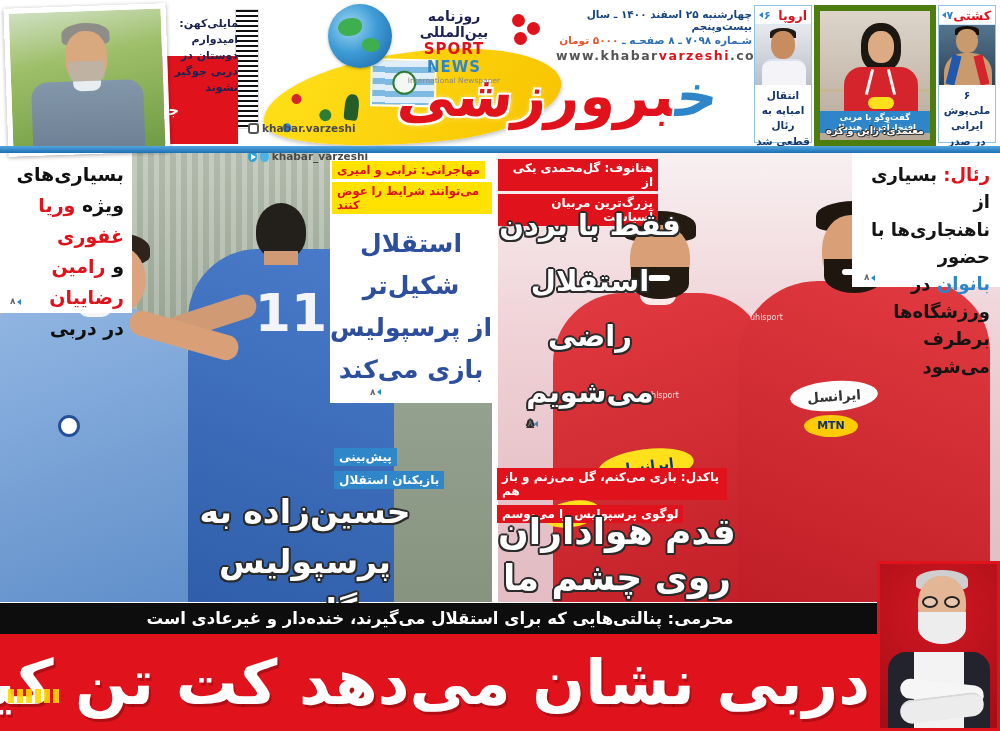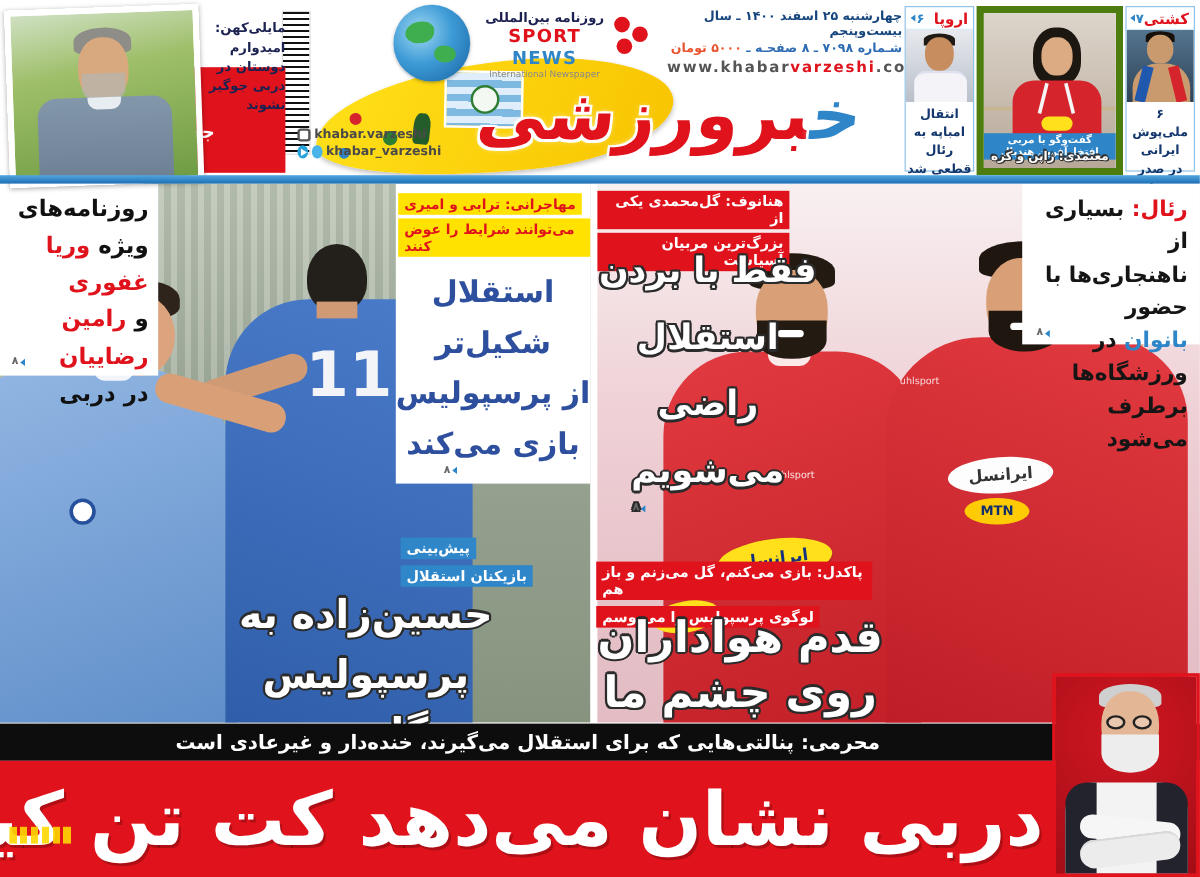--- a/index.html
+++ b/index.html
@@ -36,29 +36,29 @@
   .swoosh .dotC{position:absolute;left:18px;top:58px;width:9px;height:9px;border-radius:50%;background:#2e86c8;}
   .swoosh .figure{position:absolute;left:82px;top:36px;width:14px;height:26px;background:#245c2a;border-radius:40% 40% 20% 20%;transform:rotate(12deg);}
   .flagbox{position:absolute;left:110px;top:6px;width:62px;height:44px;transform:rotate(7deg);
     background:repeating-linear-gradient(180deg,#dfeefa 0 6px,#7db9e0 6px 12px);border:2px solid #fff;}
   .flagbox .ball{position:absolute;left:20px;top:10px;width:20px;height:20px;border-radius:50%;background:#f4f8f2;border:2px solid #2d7d33;}
   .paper-name{left:372px;top:46px;width:372px;height:102px;z-index:2;text-align:center;white-space:nowrap;
     font-size:58px;font-weight:bold;transform:skewX(-6deg);line-height:100px;
     text-shadow:2px 2px 0 #fff,-2px -2px 0 #fff,2px -2px 0 #fff,-2px 2px 0 #fff,0 0 6px #fff;}
   .nm-first{color:#2e86c8;} .nm-rest{color:#e0131c;}
   .taglines{left:396px;top:8px;width:116px;z-index:3;text-align:center;}
-  .taglines .fa{font-size:11px;font-weight:bold;color:#1b2150;}
+  .taglines .fa{font-size:14px;font-weight:bold;color:#1b2150;}
   .taglines .en{font-size:15px;font-weight:bold;letter-spacing:1px;}
   .taglines .en .sp{color:#e0131c;} .taglines .en .nw{color:#2e86c8;}
   .taglines .sub{font-size:7.5px;color:#888;}
   .logo-dots{left:512px;top:14px;width:30px;height:34px;z-index:3;}
   .logo-dots b{position:absolute;width:13px;height:13px;border-radius:50%;background:#e0131c;}
   .logo-dots b:nth-child(1){left:0;top:0;} .logo-dots b:nth-child(2){left:15px;top:8px;} .logo-dots b:nth-child(3){left:2px;top:18px;}
   .social{left:248px;top:106px;width:120px;z-index:4;font-size:10.5px;font-weight:bold;color:#4a4a4a;direction:ltr;text-align:left;}
-  .social .row{display:flex;align-items:center;gap:3px;margin-bottom:2px;}
+  .social .row{display:flex;align-items:center;gap:3px;margin-bottom:2px;margin-top:16px;}
   .ic{display:inline-block;width:11px;height:11px;border-radius:3px;}
   .ic.ig{border:2px solid #555;background:radial-gradient(circle,#fff 30%,#fff0 32%),#fff;box-sizing:border-box;}
   .ic.tg{border-radius:50%;background:#2aa3dd;position:relative;}
   .ic.tg:after{content:"";position:absolute;left:3px;top:3px;border-top:3px solid transparent;border-bottom:3px solid transparent;border-left:5px solid #fff;}
   .ic.tw{border-radius:50%;background:#4ab3e8;}
 
   .dateblock{left:556px;top:8px;width:196px;z-index:2;text-align:right;font-weight:bold;}
   .dateblock .d1{font-size:10.5px;color:#16457e;}
   .dateblock .d2{font-size:10.5px;color:#2e6db4;margin-top:2px;}
   .dateblock .d2 .price{color:#e8542f;}
@@ -366,21 +366,21 @@
     <div class="pd-uhl">uhlsport</div>
     <div class="pd-patch">ایرانسل</div>
     <div class="pd-mtn">MTN</div>
     <div class="pd-hair"></div>
     <div class="pd-head"></div>
     <div class="pd-beard"></div>
     <div class="pd-smile"></div>
   </div>
 
   <div class="abs whitebox box-motivations">
-    <div>روزنامه‌های</div>
+    <div>بسیاری‌های</div>
     <div><span>ویژه</span> <span class="red">وریا غفوری</span></div>
     <div><span>و</span> <span class="red">رامین رضاییان</span></div>
     <div>در دربی</div>
     <span class="pref">
         <i class="tri"></i>
         <b>۸</b>
       </span>
   </div>
 
   <div class="abs whitebox box-esteghlal">

